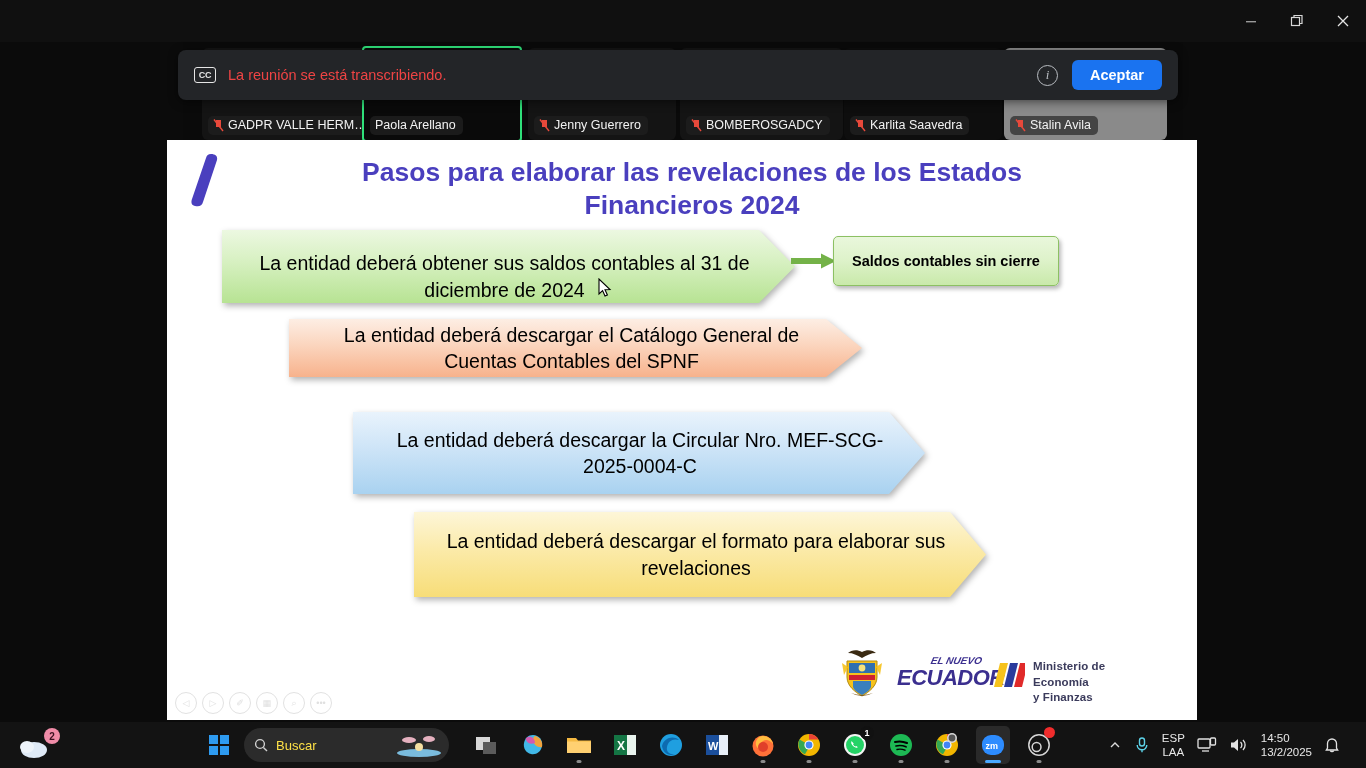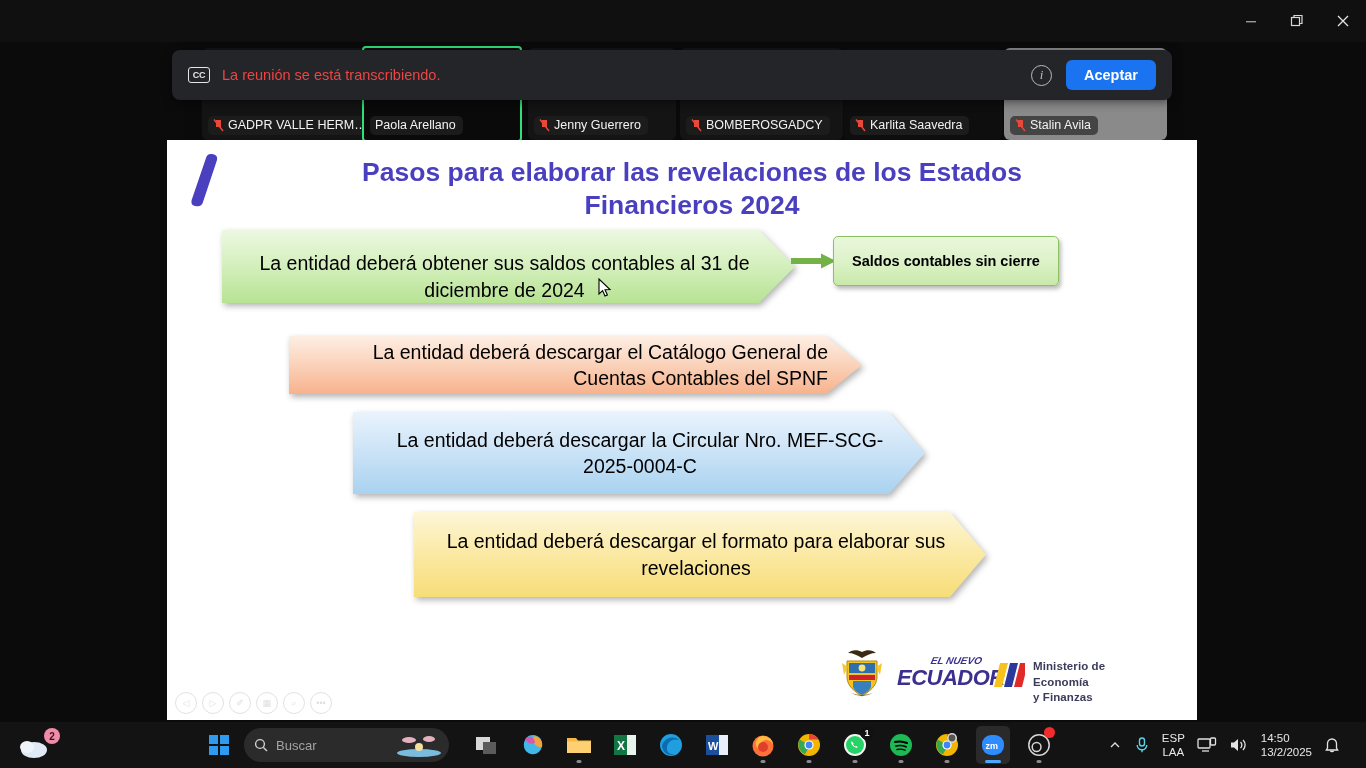--- a/index.html
+++ b/index.html
@@ -51,21 +51,21 @@
   .tile.t2 { left: 179px; width: 160px; background:#0a0a0a;
              border: 2px solid #2fe07a; border-radius: 4px; top: 4px; height: 96px; }
   .tile.t3 { left: 345px; width: 148px; }
   .tile.t4 { left: 497px; width: 163px; }
   .tile.t5 { left: 661px; width: 158px; background:#0e0e0e; }
   .tile.t6 { left: 821px; width: 163px; background:#8a8a8a; }
   .tile.t6 .namechip { background: rgba(55,55,55,0.85); }
 
   
   .notif {
-    position: absolute; top: 50px; left: 172px; width: 1000px; height: 50px;
+    position: absolute; top: 50px; left: 178px; width: 1000px; height: 50px;
     background: #232528; border-radius: 8px;
     display: flex; align-items: center; padding: 18px 16px;
     box-shadow: 0 2px 10px rgba(0,0,0,0.5);
     z-index: 10;
   }
   .cc-icon {
     width: 22px; height: 16px; border: 1.6px solid #e6e6e6; border-radius: 3px;
     color: #e6e6e6; font-size: 9px; font-weight: bold; letter-spacing: -0.3px;
     display: flex; align-items: center; justify-content: center;
     flex: 0 0 auto;
@@ -115,21 +115,21 @@
     clip-path: polygon(0 0, calc(100% - 36px) 0, 100% 50%, calc(100% - 36px) 100%, 0 100%);
   }
   .chev .shape::after {
     content: ""; position: absolute; inset: 0;
     clip-path: polygon(0 0, calc(100% - 36px) 0, 100% 50%, calc(100% - 36px) 100%, 0 100%);
   }
 
   .chev1 { top: 90px; left: 55px; width: 573px; height: 73px; align-items: flex-end; }
   .chev1 .shape { background: linear-gradient(180deg,#ecf8e1 0%,#d6f0c0 45%,#b7e393 100%);
                   border: 0; }
-  .chev2 { top: 196px; left: 122px; width: 573px; height: 58px; text-align: right; }
+  .chev2 { top: 179px; left: 122px; width: 573px; height: 58px; }
   .chev2 .shape { background: linear-gradient(180deg,#fdeee4 0%,#fbd5be 45%,#f7b28c 100%); }
   .chev3 { top: 272px; left: 186px; width: 572px; height: 82px; padding-left: 36px; }
   .chev3 .shape { background: linear-gradient(180deg,#e9f3fc 0%,#cde4f7 45%,#a9d2f0 100%); }
   .chev4 { top: 372px; left: 247px; width: 572px; height: 85px; }
   .chev4 .shape { background: linear-gradient(180deg,#fdf6d8 0%,#fbeaa8 45%,#f7dd78 100%); }
 
   
   .sidebox {
     position: absolute; top: 96px; left: 666px; width: 226px; height: 50px;
     background: linear-gradient(180deg,#e9f7dc 0%,#ddf2c9 50%,#c9e9aa 100%);
@@ -178,21 +178,21 @@
     display: flex; align-items: center; justify-content: center; padding: 0 4px;
   }
   .tb-center {
     position: absolute; left: 202px; top: 5px;
     display: flex; align-items: center; gap: 8px;
   }
   .startbtn { width: 34px; height: 36px; display: flex; align-items: center; justify-content: center; }
   .searchbox {
     width: 205px; height: 34px; border-radius: 17px; background: #2b2b2b;
     display: flex; align-items: center; padding: 0 10px; gap: 8px;
-    color: #a3a3a3; font-size: 13px; position: relative; overflow: hidden;
+    color: #fde047; font-size: 13px; position: relative; overflow: hidden;
   }
   .searchbox .sdeco { position: absolute; right: 6px; top: 4px; width: 48px; height: 26px; opacity: .95;}
   .tb-apps { position: absolute; left: 470px; top: 4px; display: flex; align-items: flex-end; gap: 12px; }
   .app { position: relative; width: 34px; height: 38px; display:flex; align-items:center; justify-content:center; }
   .app .dot { position: absolute; bottom: 1px; left: 50%; transform: translateX(-50%);
               width: 5px; height: 3px; border-radius: 2px; background: #8a8a8a; }
   .app.active { background: #2a2a2a; border-radius: 5px; }
   .app.active .dot { width: 16px; background: #4aa8ff; height: 3px; }
   .appbadge {
     position: absolute; top: 0; right: -2px; min-width: 14px; height: 14px;

